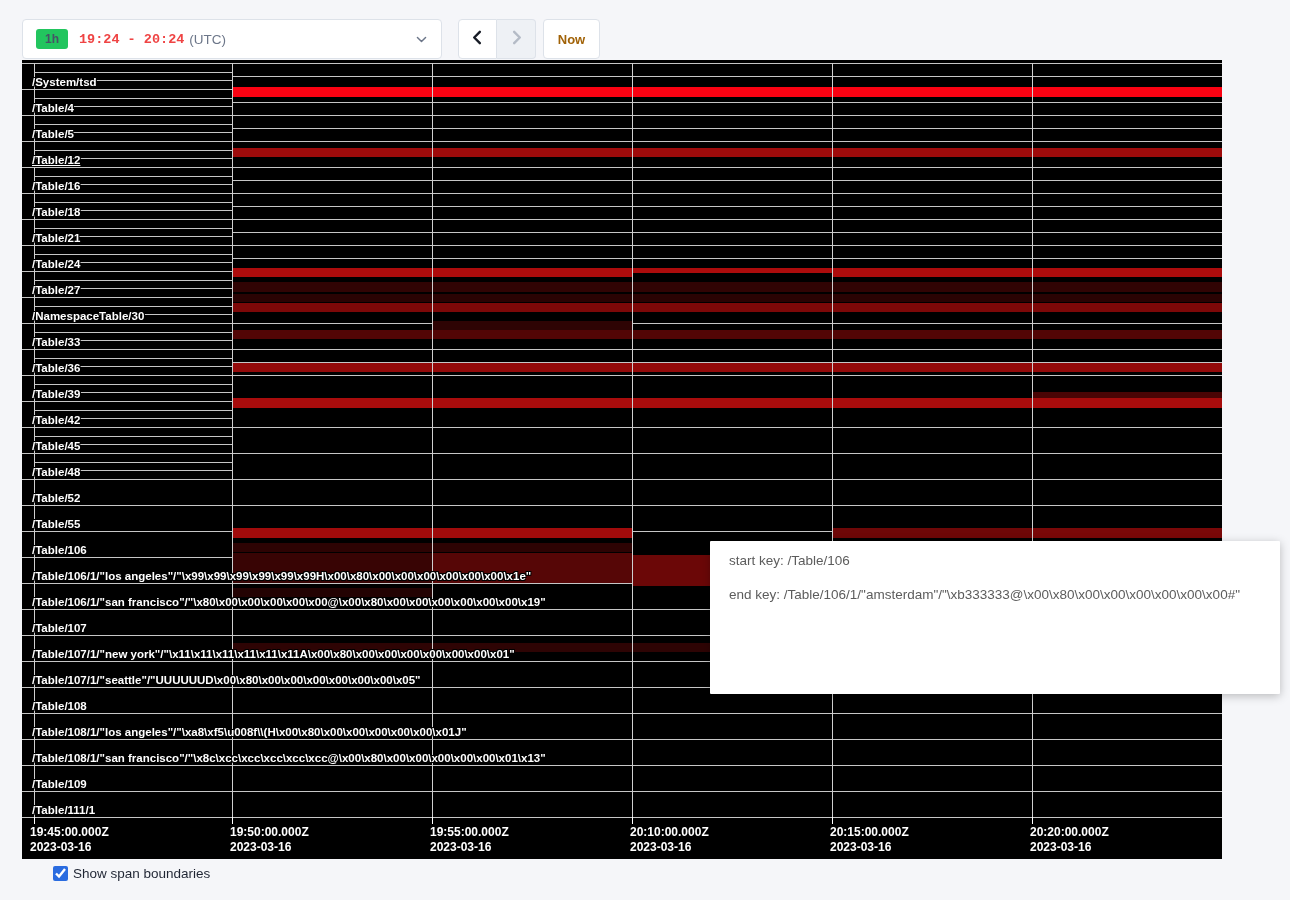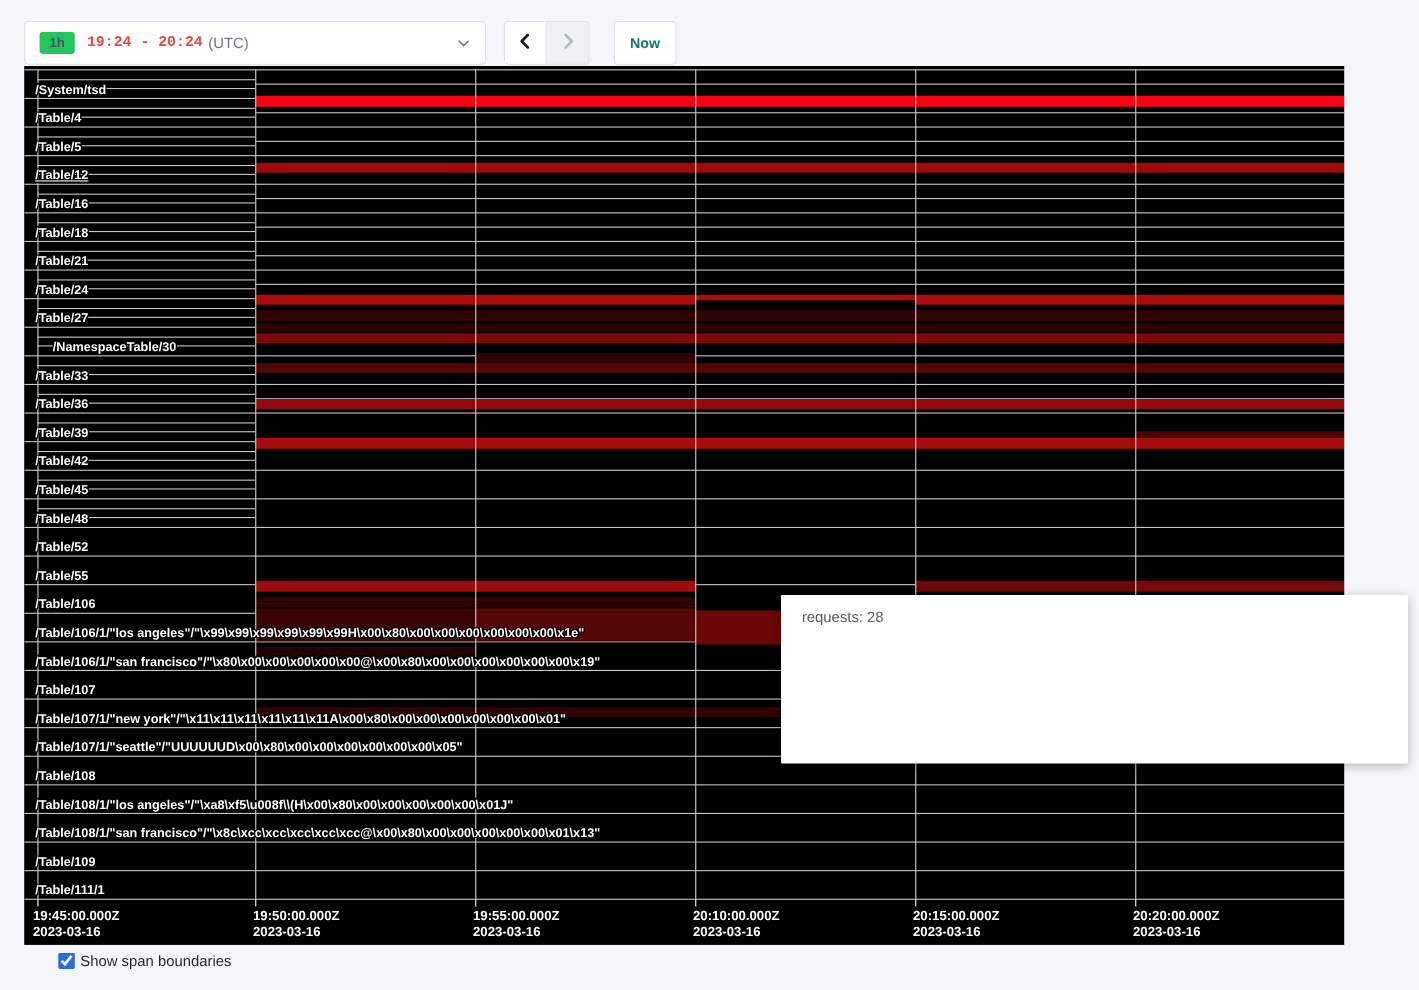--- a/index.html
+++ b/index.html
@@ -12,22 +12,22 @@
   .badge{background:#22c55e;color:#475266;font-size:12px;font-weight:700;
     padding:4px 9px;border-radius:3px;line-height:12px;}
   .range-text{font-weight:700;color:#ef4444;font-size:13.5px;font-family:Liberation Mono, monospace;}
   .range-zone{color:#6c7689;font-size:13.5px;margin-left:-6px;}
   .sel-chevron{margin-left:auto;display:flex;}
   .nav-group{display:flex;margin-left:16px;}
   .nav-btn{width:39px;height:40px;background:#fff;border:1px solid #dde2e9;
     display:flex;align-items:center;justify-content:center;padding:0;cursor:pointer;box-sizing:border-box;}
   .nav-btn.prev{border-radius:4px 0 0 4px;}
   .nav-btn.next{border-radius:0 4px 4px 0;background:#eef1f5;border-left:none;cursor:default;}
-  .now-btn{margin-left:22px;min-width:57px;height:40px;background:#fff;border:1px solid #dde2e9;
-    border-radius:4px;font-family:inherit;font-size:13px;font-weight:700;color:#0f766e;cursor:pointer;}
+  .now-btn{margin-left:7px;min-width:57px;height:40px;background:#fff;border:1px solid #dde2e9;
+    border-radius:4px;font-family:inherit;font-size:13px;font-weight:700;color:#a16207;cursor:pointer;}
 
   
   #heatmap{position:absolute;left:22px;top:60px;width:1200px;height:799px;background:#000;overflow:hidden;}
   #heatmap .hline{position:absolute;background:#c6c6c6;z-index:1;}
   #heatmap .band{position:absolute;z-index:2;}
   #heatmap .vline{position:absolute;background:#cfcfcf;z-index:3;}
   #heatmap .tick{position:absolute;background:#fff;z-index:3;}
   #heatmap .row-label{position:absolute;left:10px;z-index:5;color:#fff;font-size:11.5px;font-weight:700;
     line-height:14px;white-space:pre;
     text-shadow:1px 1px 0 #000,-1px -1px 0 #000,1px -1px 0 #000,-1px 1px 0 #000,0 1px 0 #000,0 -1px 0 #000;}
@@ -181,21 +181,21 @@
     <div class="vline" style="left: 1010px; top: 3px; width: 1px; height: 754px;"></div>
     <div class="row-label" style="top: 15px;">/System/tsd</div>
     <div class="row-label" style="top: 41px;">/Table/4</div>
     <div class="row-label" style="top: 67px;">/Table/5</div>
     <div class="row-label" style="top: 93px; text-decoration: underline;">/Table/12</div>
     <div class="row-label" style="top: 119px;">/Table/16</div>
     <div class="row-label" style="top: 145px;">/Table/18</div>
     <div class="row-label" style="top: 171px;">/Table/21</div>
     <div class="row-label" style="top: 197px;">/Table/24</div>
     <div class="row-label" style="top: 223px;">/Table/27</div>
-    <div class="row-label" style="top: 249px; margin-left: 16px;">/NamespaceTable/30</div>
+    <div class="row-label" style="top: 249px;">/NamespaceTable/30</div>
     <div class="row-label" style="top: 275px;">/Table/33</div>
     <div class="row-label" style="top: 301px;">/Table/36</div>
     <div class="row-label" style="top: 327px;">/Table/39</div>
     <div class="row-label" style="top: 353px;">/Table/42</div>
     <div class="row-label" style="top: 379px;">/Table/45</div>
     <div class="row-label" style="top: 405px;">/Table/48</div>
     <div class="row-label" style="top: 431px;">/Table/52</div>
     <div class="row-label" style="top: 457px;">/Table/55</div>
     <div class="row-label" style="top: 483px;">/Table/106</div>
     <div class="row-label" style="top: 509px;">/Table/106/1/"los angeles"/"\x99\x99\x99\x99\x99\x99H\x00\x80\x00\x00\x00\x00\x00\x00\x1e"</div>
@@ -216,19 +216,20 @@
     <div class="tick" style="left: 1010px; top: 757px; width: 1px; height: 7px; background: rgb(255, 255, 255);"></div>
     <div class="axis-label" style="left: 8px; top: 765px;"><div>19:45:00.000Z</div><div>2023-03-16</div></div>
     <div class="axis-label" style="left: 208px; top: 765px;"><div>19:50:00.000Z</div><div>2023-03-16</div></div>
     <div class="axis-label" style="left: 408px; top: 765px;"><div>19:55:00.000Z</div><div>2023-03-16</div></div>
     <div class="axis-label" style="left: 608px; top: 765px;"><div>20:10:00.000Z</div><div>2023-03-16</div></div>
     <div class="axis-label" style="left: 808px; top: 765px;"><div>20:15:00.000Z</div><div>2023-03-16</div></div>
     <div class="axis-label" style="left: 1008px; top: 765px;"><div>20:20:00.000Z</div><div>2023-03-16</div></div>
   </div>
 
 <div class="tooltip">
-  <p>requests: 28</p>
+  <p>start key: /Table/106</p>
+  <p>end key: /Table/106/1/"amsterdam"/"\xb333333@\x00\x80\x00\x00\x00\x00\x00\x00#"</p>
 </div>
 
 <label class="footer-check">
   <input type="checkbox" checked="" style="">
   <span>Show span boundaries</span>
 </label>
 
 </body></html>

